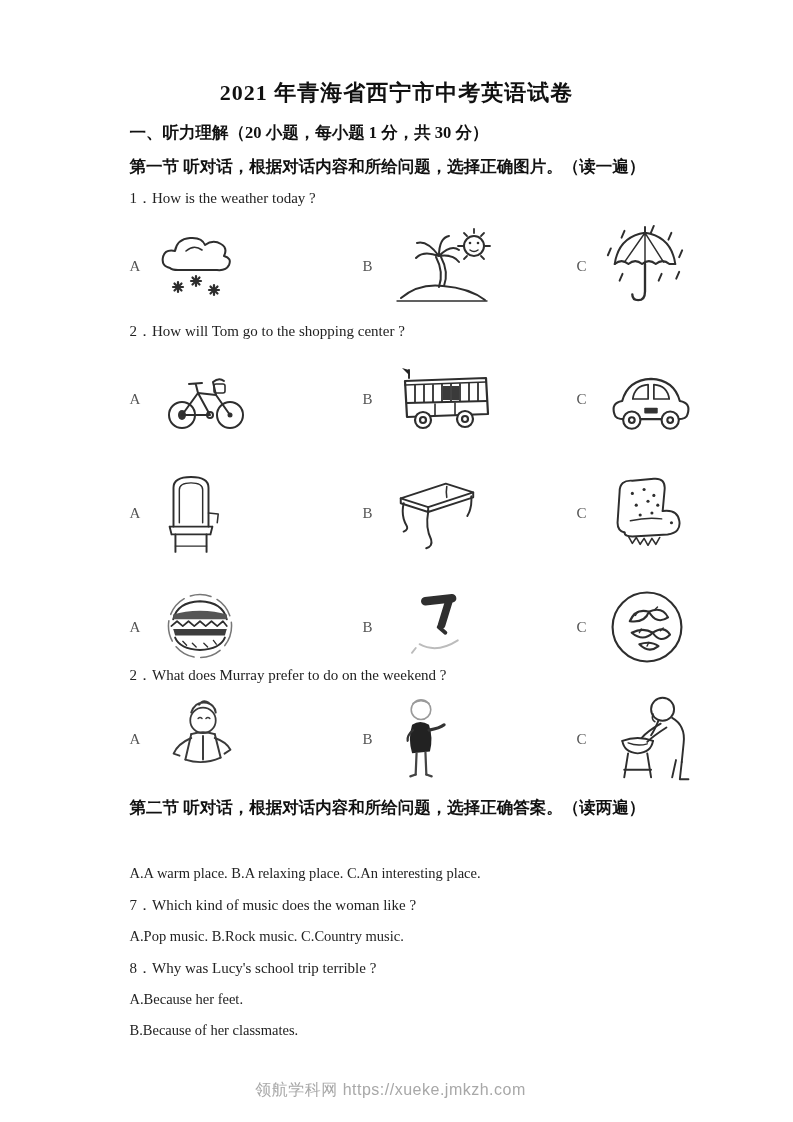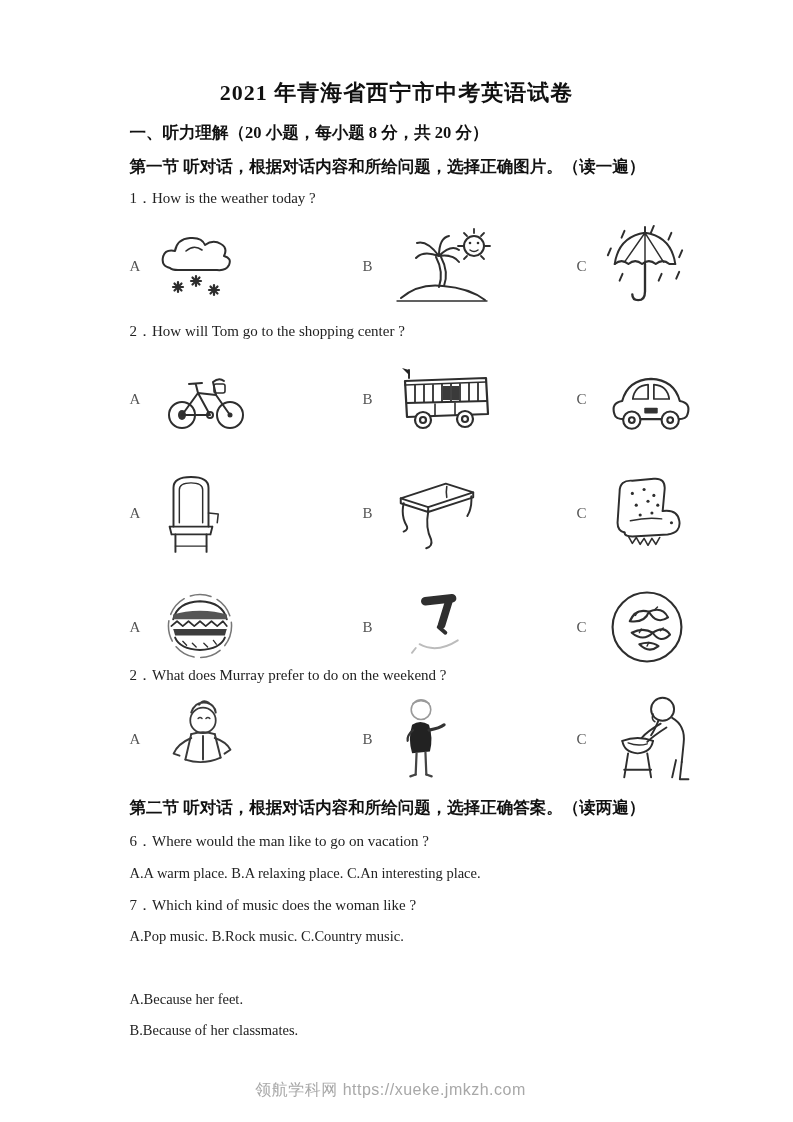--- a/index.html
+++ b/index.html
@@ -27,21 +27,21 @@
     font-size:16px; color:#a8a8a8; letter-spacing:.5px;
   }
 </style>
 </head>
 <body>
 
 <div class="page">
 
   <div class="abs title">2021 年青海省西宁市中考英语试卷</div>
 
-  <div class="abs hd" style="top:106px">一、听力理解（20 小题，每小题 8 分，共 20 分）</div>
+  <div class="abs hd" style="top:106px">一、听力理解（20 小题，每小题 1 分，共 30 分）</div>
   <div class="abs hd" style="top:140px">第一节 听对话，根据对话内容和所给问题，选择正确图片。（读一遍）</div>
 
   <div class="abs q" style="top:173px">1．How is the weather today ?</div>
   <div class="abs picrow" style="top:203px">
     <div class="opt" style="left:0">
       <span class="lab">A</span>
       <svg class="art" width="88" height="80" viewBox="0 0 88 80" fill="none" stroke="#2e2e2e" stroke-width="2" stroke-linecap="round" stroke-linejoin="round">
         <path d="M14 42 Q5 40 7 31 Q9 23 19 25 Q21 13 34 12 Q46 11 49 19 Q57 13 65 18 Q72 22 68 30 Q76 32 73 39 Q70 45 61 44 L22 44 Q16 44 14 42 Z"></path>
         <path d="M30 25 Q38 18 46 24" stroke-width="1.6"></path>
         <g stroke-width="2.2">
@@ -282,24 +282,24 @@
         <path d="M20 50 Q36 44 52 50"></path>
         <path d="M20 50 Q22 62 36 63 Q50 62 52 50"></path>
         <path d="M26 52 Q36 56 46 53" stroke-width="1.4"></path>
         <path d="M26 63 L22 88 M46 63 L50 88 M22 80 L50 80"></path>
       </svg>
     </div>
   </div>
 
   <div class="abs hd" style="top:781px">第二节 听对话，根据对话内容和所给问题，选择正确答案。（读两遍）</div>
 
-  <div class="abs q" style="top:816px">6．Where would the man like to go on vacation ?</div>
   <div class="abs optline" style="top:849px">A.A warm place. B.A relaxing place. C.An interesting place.</div>
 
   <div class="abs q" style="top:880px">7．Which kind of music does the woman like ?</div>
   <div class="abs optline" style="top:912px">A.Pop music. B.Rock music. C.Country music.</div>
 
+  <div class="abs q" style="top:943px">8．Why was Lucy's school trip terrible ?</div>
   <div class="abs optline" style="top:975px">A.Because her feet.</div>
   <div class="abs optline" style="top:1006px">B.Because of her classmates.</div>
 
   <div class="abs footer">领航学科网 https://xueke.jmkzh.com</div>
 
 </div>
 
 </body></html>

